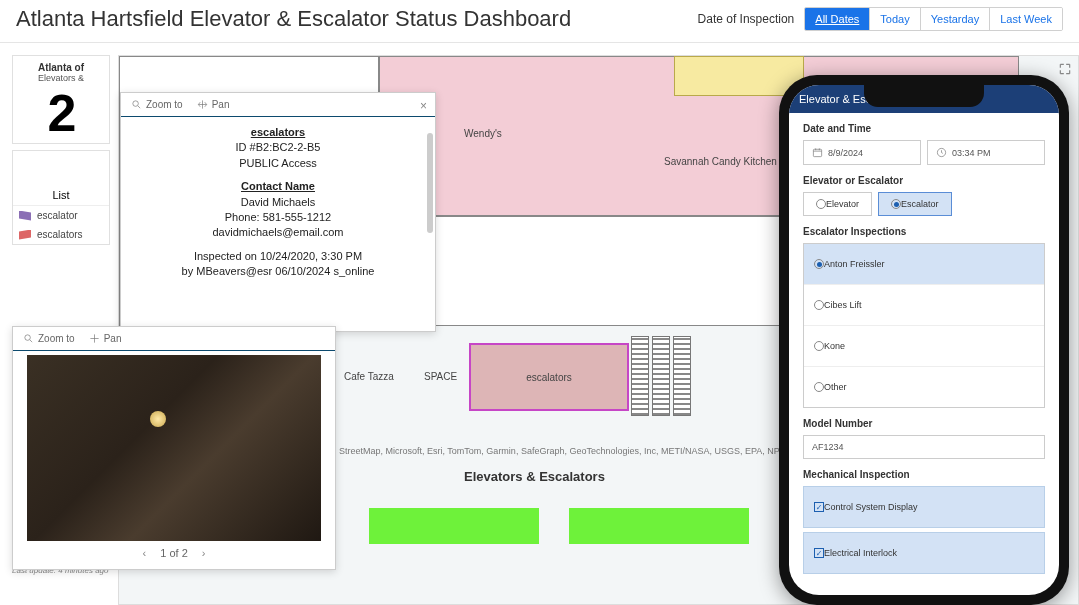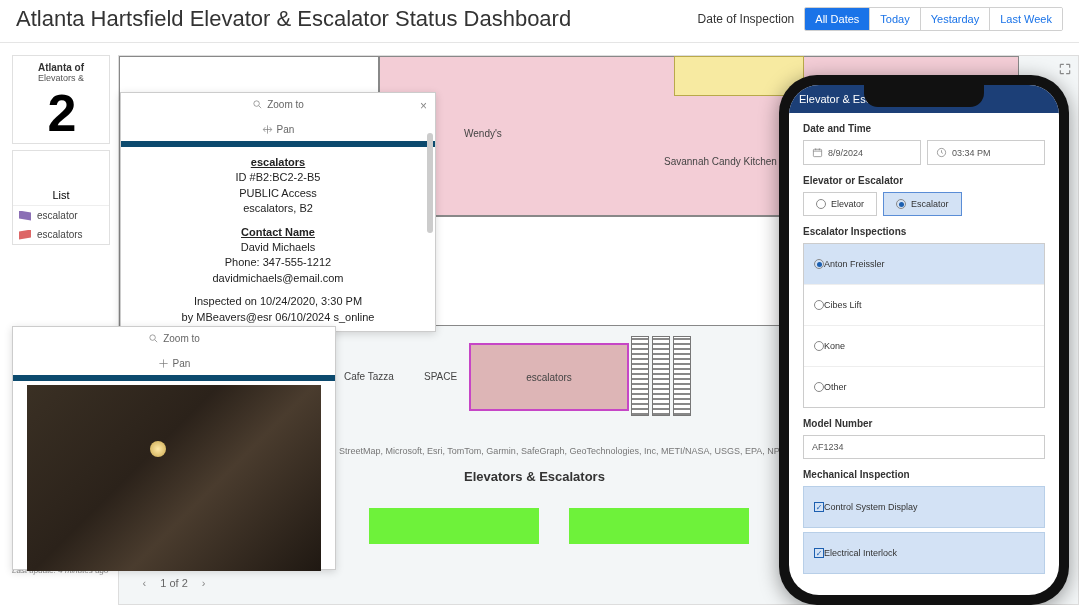--- a/index.html
+++ b/index.html
@@ -6,21 +6,21 @@
 body { font-family: "Segoe UI", Arial, sans-serif; background: #fff; width: 1079px; height: 605px; position: relative; overflow: hidden; }
 
 
 .header { display: flex; align-items: center; justify-content: space-between; padding: 6px 16px 10px; border-bottom: 1px solid #e5e5e5; }
 .header h1 { font-size: 22px; font-weight: 400; color: #333; }
 .date-filter { display: flex; align-items: center; }
 .date-filter-label { font-size: 12px; color: #333; margin-right: 10px; }
 .date-tabs { display: flex; border: 1px solid #d0d0d0; border-radius: 2px; overflow: hidden; }
 .date-tab { font-size: 11px; padding: 5px 10px; background: #fff; color: #1a73e8; border-left: 1px solid #d0d0d0; cursor: pointer; }
 .date-tab:first-child { border-left: none; }
-.date-tab.active { background: #1a73e8; color: #fff; }
+.date-tab.active { background: #1a73e8; color: #fff; text-decoration: underline; }
 
 
 .left-col { position: absolute; left: 12px; top: 55px; width: 98px; }
 .num-card { background: #fff; border: 1px solid #e0e0e0; padding: 6px 4px 0; text-align: center; }
 .num-label { font-size: 10px; font-weight: 600; color: #333; line-height: 1.1; }
 .num-sub { font-size: 9px; color: #555; overflow: hidden; white-space: nowrap; }
 .num-val { font-size: 52px; font-weight: 700; letter-spacing: -2px; }
 .list-card { background: #fff; border: 1px solid #e0e0e0; margin-top: 6px; }
 .list-head { font-size: 11px; text-align: center; padding: 4px; border-bottom: 1px solid #eee; margin-top: 34px; }
 .list-row { display: flex; align-items: center; padding: 4px 6px; font-size: 10px; color: #444; }
@@ -38,21 +38,21 @@
 .rail { flex:1; background:repeating-linear-gradient(0deg,#888 0 2px,#fff 2px 5px); border:1px solid #777;}
 .attribution { position: absolute; bottom: 148px; left: 220px; font-size: 9px; color: #777; }
 .map-title { position: absolute; left: 345px; bottom: 120px; font-size: 13px; font-weight: 600; color: #333; }
 .green-bar { position: absolute; height: 36px; background: #6ef23a; }
 .gb1 { left: 250px; bottom: 60px; width: 170px; }
 .gb2 { left: 450px; bottom: 60px; width: 180px; }
 
 
 .popup { position: absolute; left: 120px; top: 92px; width: 316px; height: 240px; background: #fff; border: 1px solid #ccc; box-shadow: 0 2px 8px rgba(0,0,0,0.15); }
 .popup-close { position: absolute; right: 8px; top: 6px; font-size: 12px; color: #888; cursor: pointer; }
-.popup-toolbar { display: flex; align-items: center; gap: 14px; padding: 6px 10px; font-size: 10px; color: #666; border-bottom: 6px solid #0c4a6e; flex-direction: column; }
+.popup-toolbar { display: flex; align-items: center; gap: 14px; padding: 6px 10px; font-size: 10px; color: #666; border-bottom: 1px solid #0c4a6e; }
 .tool-ic { display: inline-flex; align-items: center; gap: 4px; cursor: pointer; }
 .popup-body { height: 200px; overflow-y: auto; padding: 8px 18px; text-align: center; font-size: 11px; color: #222; line-height: 1.4; }
 .popup-body .u { text-decoration: underline; font-weight: 600; display: block; }
 .popup-body .sp { height: 8px; }
 
 
 .photo-panel { position: absolute; left: 12px; top: 326px; width: 324px; height: 244px; background: #fff; border: 1px solid #ccc; box-shadow: 0 2px 8px rgba(0,0,0,0.15); }
 .photo-img { margin: 4px auto 0; width: 294px; height: 186px; background: linear-gradient(135deg,#3a3024 0%, #2b221a 40%, #4a3c2e 60%, #1f1812 100%); position: relative; }
 .photo-img::after{content:"";position:absolute;left:42%;top:30%;width:16px;height:16px;border-radius:50%;background:radial-gradient(circle,#ffe9a8,#caa74e);}
 .pager { display: flex; justify-content: center; align-items: center; gap: 14px; font-size: 11px; color: #666; padding: 6px; }
@@ -63,21 +63,21 @@
 
 .phone { position: absolute; right: 10px; top: 75px; width: 290px; height: 530px; background: #111; border-radius: 38px; padding: 10px; box-shadow: 0 4px 20px rgba(0,0,0,0.4); }
 .phone-inner { background: #fff; width: 100%; height: 100%; border-radius: 30px; overflow: hidden; position: relative; }
 .notch { position: absolute; top: 0; left: 50%; transform: translateX(-50%); width: 120px; height: 22px; background: #111; border-radius: 0 0 14px 14px; z-index: 5;}
 .form { padding: 28px 14px 10px; font-size: 10px; color: #333; }
 .form-header { background: #1c3f77; color: #fff; font-size: 11px; padding: 8px 10px; margin: -28px -14px 10px; }
 .form-label { font-size: 10px; font-weight: 600; margin: 10px 0 6px; }
 .row { display: flex; gap: 6px; }
 .field { border: 1px solid #ccc; padding: 6px 8px; font-size: 9px; color: #555; flex: 1; display: flex; align-items: center; gap: 5px; }
 .radio-row { display: flex; gap: 6px; }
-.radio-btn { border: 1px solid #ccc; padding: 6px 12px; font-size: 9px; display: flex; align-items: center; gap: 5px; cursor: pointer; }
+.radio-btn { border: 1px solid #ccc; padding: 6px 12px; font-size: 9px; display: flex; align-items: center; cursor: pointer; }
 .radio-btn.active { background: #d3e2f5; border-color: #5a8dd6; }
 .radio-c { width: 10px; height: 10px; border: 1px solid #888; border-radius: 50%; display: inline-flex; align-items:center; justify-content:center;}
 .radio-c.on::after{content:"";width:5px;height:5px;border-radius:50%;background:#1c5fb0;}
 .opt-list { border: 1px solid #ccc; }
 .opt { border-top: 1px solid #eee; padding: 15px 10px; font-size: 9px; display: flex; align-items: center; }
 .opt:first-child { border-top: none; }
 .opt.active { background: #d3e2f5; }
 .check-list .opt { background: #d3e2f5; border:1px solid #b8cfe8; margin-bottom:4px;}
 .cbox { width:10px; height:10px; border:1px solid #1c5fb0; display:inline-flex; align-items:center; justify-content:center; color:#1c5fb0; font-size:8px;}
 
@@ -166,25 +166,24 @@
           <path d="M12 3v18M3 12h18M7 7l-4 5 4 5M17 7l4 5-4 5"></path>
         </svg>
       <span>Pan</span>
     </span>
   </div>
   <div class="popup-body">
     <div class="scroll-hint"></div>
     <span class="u">escalators</span>
     <div>ID #B2:BC2-2-B5</div>
     <div>PUBLIC Access</div>
-    <div>escalators, B2</div>
     <div class="sp"></div>
     <span class="u">Contact Name</span>
     <div>David Michaels</div>
-    <div>Phone: 347-555-1212</div>
+    <div>Phone: 581-555-1212</div>
     <div>davidmichaels@email.com</div>
     <div class="sp"></div>
     <div>Inspected on 10/24/2020, 3:30 PM</div>
     <div>by MBeavers@esr  06/10/2024  s_online</div>
   </div>
 </div>
 
 <div class="photo-panel">
   <div class="popup-toolbar">
     <span class="tool-ic">

